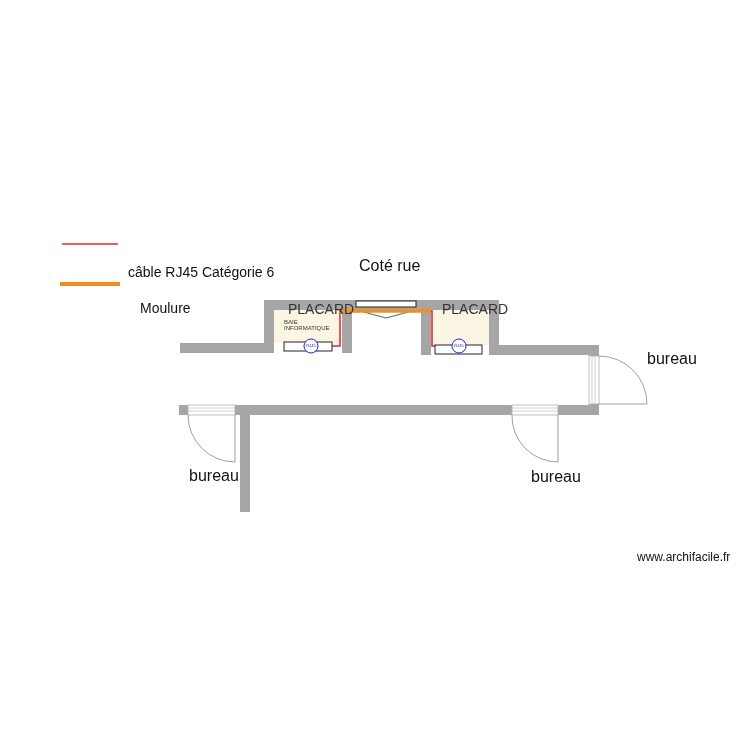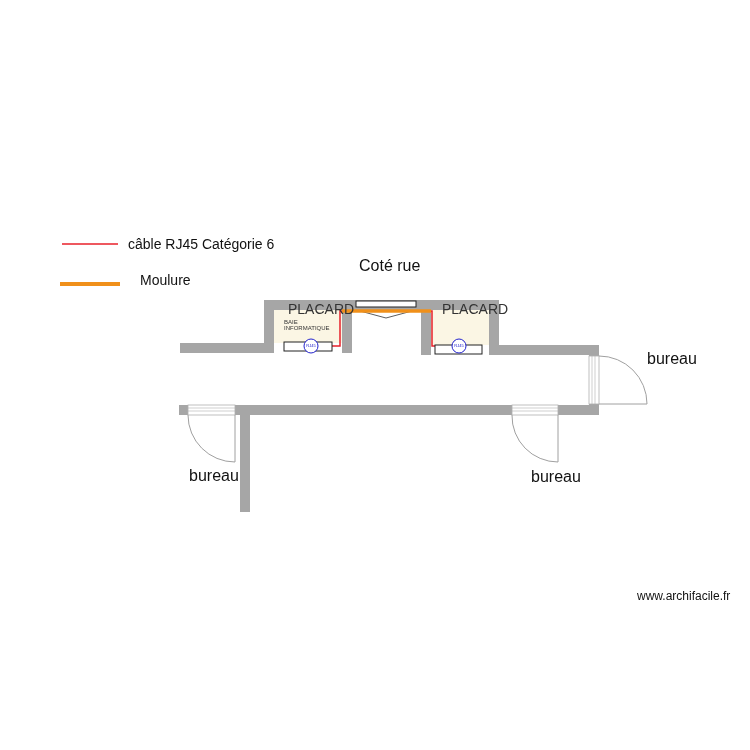--- a/index.html
+++ b/index.html
@@ -1,25 +1,25 @@
 <!DOCTYPE html>
 <html><head>
   <meta charset="utf-8">
   <style>
     html, body { margin: 0; padding: 0; background: #ffffff; }
     body { width: 750px; height: 750px; position: relative; overflow: hidden;
            font-family: "Liberation Sans", sans-serif; }
     #plan { position: absolute; left: 0; top: 0; width: 750px; height: 750px; }
     .txt { position: absolute; color: #111; white-space: nowrap; font-family: "Liberation Sans", sans-serif; }
-    .legend-label { font-size: 14px; }
+    .legend-label { font-size: 14px; margin-top: 28px; }
     .room-label { font-size: 16px; }
     .small-label { font-size: 14px; color: #333; }
     .tiny-label { font-size: 6px; color: #333; line-height: 7px; }
     .rj-label { position: absolute; font-size: 4px; color: #2222cc; width: 16px; text-align: center; }
-    .watermark { font-size: 12px; margin-top: 39px; }
+    .watermark { font-size: 12px; }
   </style>
 </head>
 <body>
 
 <svg id="plan" viewBox="0 0 750 750" xmlns="http://www.w3.org/2000/svg">
 
   <line x1="62" y1="244" x2="118" y2="244" stroke="#e8202a" stroke-width="1.5"></line>
   <line x1="60" y1="284" x2="120" y2="284" stroke="#f0901a" stroke-width="4"></line>
 
   <g fill="#a6a6a6">

